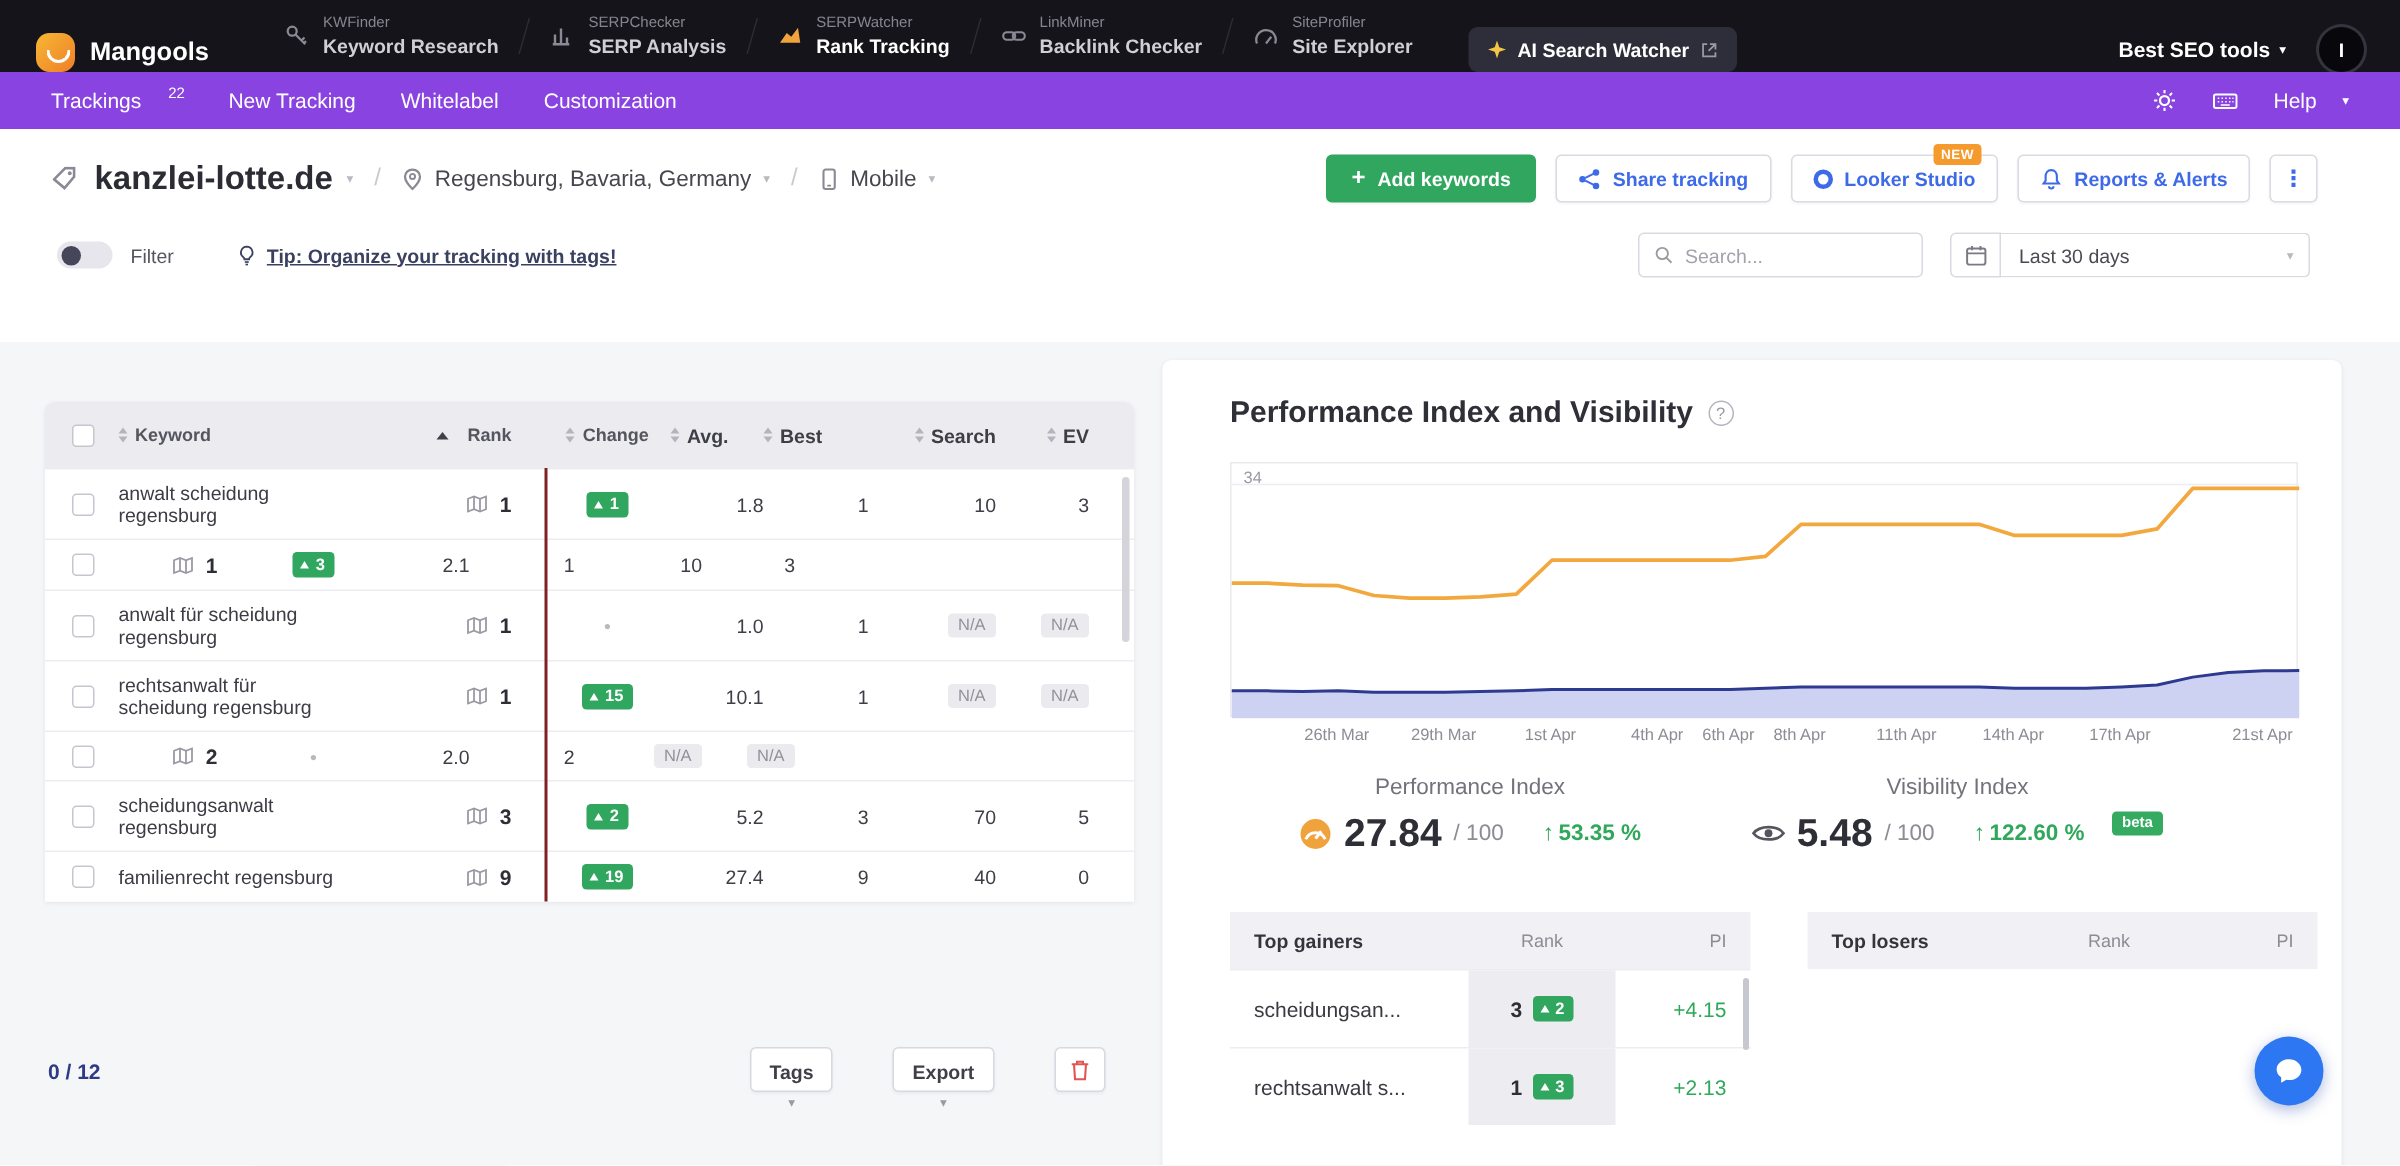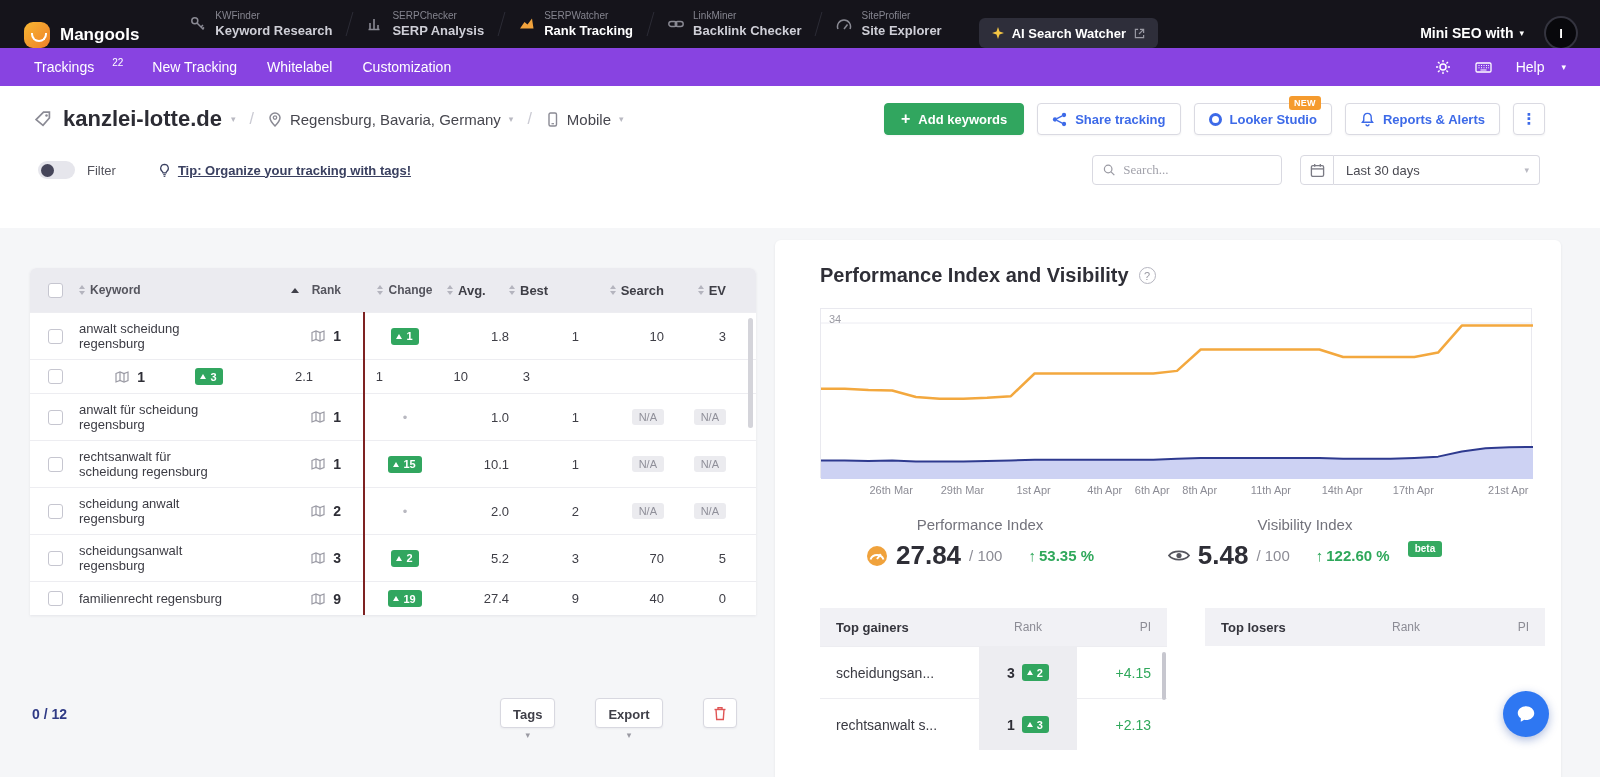--- a/index.html
+++ b/index.html
@@ -64,21 +64,21 @@
 
   .toolbar { position:absolute; top:68px; left:0; right:0; height:32px; display:flex; align-items:center;
     padding:0 60px 0 38px; }
   .toggle { width:37px; height:18px; background:#e6e6ec; border-radius:9px; position:relative; cursor:pointer; }
   .toggle::after { content:''; position:absolute; left:3px; top:2.5px; width:13px; height:13px; border-radius:50%; background:#46465a; }
   .filter-label { font-size:13px; color:#55555e; margin-left:12px; }
   .tip-link { display:flex; align-items:center; gap:7px; margin-left:42px; cursor:pointer; }
   .tip-link span { font-size:13px; color:#3a4060; text-decoration:underline; font-weight:bold; }
   .search-box { margin-left:auto; width:190px; height:30px; border:1px solid #d9d9e1; border-radius:4px;
     display:flex; align-items:center; gap:8px; padding:0 10px; background:#fff; }
-  .search-box input { border:none; outline:none; width:100%; font-size:13px; color:#55555e; font-family:Liberation Serif, serif; background:transparent; }
+  .search-box input { border:none; outline:none; width:100%; font-size:13px; color:#55555e; font-family:Liberation Sans, sans-serif; background:transparent; }
   .search-box input::placeholder { color:#a2a2ab; }
   .date-group { display:flex; margin-left:18px; }
   .cal-btn { width:34px; height:30px; border:1px solid #d9d9e1; border-radius:4px 0 0 4px; background:#fff;
     display:flex; align-items:center; justify-content:center; cursor:pointer; }
   .date-select { width:206px; height:30px; border:1px solid #d9d9e1; border-left:none; border-radius:0 4px 4px 0;
     background:#fff; display:flex; align-items:center; padding:0 10px 0 12px; cursor:pointer; }
   .date-select span.val { font-size:13px; color:#4a4a52; flex:1; }
 
   .lower { position:absolute; top:142px; left:0; right:0; bottom:0; background:#f5f6f8; }
 
@@ -236,21 +236,21 @@
           <path d="M6 0 L7.5 4.5 12 6 7.5 7.5 6 12 4.5 7.5 0 6 4.5 4.5 Z" fill="#f5c644"></path>
         </svg>
       <span class="ai-label">AI Search Watcher</span>
       <svg width="11" height="11" viewBox="0 0 12 12">
           <path d="M4.5 1.5 H1.5 v9 h9 V7.5" fill="none" stroke="#9a9aa4" stroke-width="1.3"></path>
           <path d="M6.5 1.5 h4 v4 M10.5 1.5 L5.5 6.5" fill="none" stroke="#9a9aa4" stroke-width="1.3"></path>
         </svg>
     </button>
     <div class="top-right">
       <div class="mini-tools">
-        <span>Mini SEO with</span>
+        <span>Best SEO tools</span>
         <span class="chev">▾</span>
       </div>
       <div class="avatar">
           <span>I</span>
         </div>
     </div>
   </header>
 
   <nav class="purple-nav">
     <div class="nav-item">
@@ -533,23 +533,20 @@
               <span class="na">N/A</span>
             </div>
           <div class="c-ev">
               <span class="na">N/A</span>
             </div>
         </div>
 
         <div class="t-row">
           <div class="c-check">
               <span class="checkbox"></span>
-            </div>
-          <div class="c-kw">
-              <span class="kw-text">scheidung anwalt regensburg</span>
             </div>
           <div class="c-rank">
               <svg class="map-ic" width="14" height="12" viewBox="0 0 14 12">
                 <path d="M1 2.5 L5 1 L9 2.5 L13 1 V9.5 L9 11 L5 9.5 L1 11 Z" fill="none" stroke="currentColor" stroke-width="1.2"></path>
                 <path d="M5 1 V9.5 M9 2.5 V11" fill="none" stroke="currentColor" stroke-width="1.2"></path>
               </svg>
               <span class="rank-num">2</span>
             </div>
           <div class="c-change">
               <span class="chg-dot">•</span>

